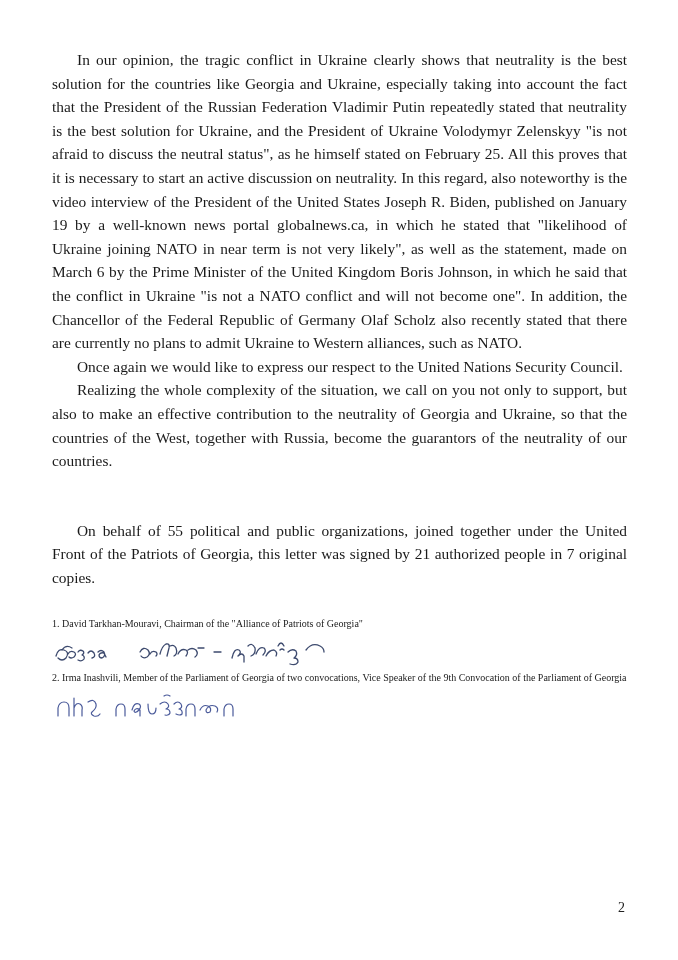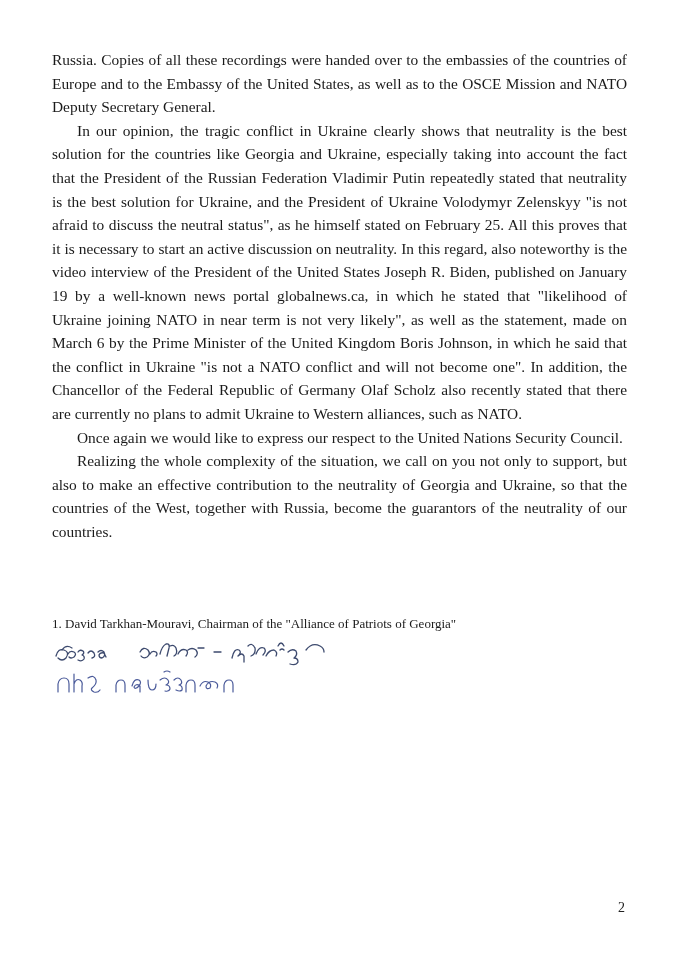--- a/index.html
+++ b/index.html
@@ -24,21 +24,21 @@
     .para {
       font-size: 15.4px;
       line-height: 23.6px;
       text-align: justify;
       margin: 0;
     }
     .indent { text-indent: 25px; }
     .spacer-large { height: 46px; }
     .spacer-med { height: 23px; }
     .sig-line {
-      font-size: 13px;
+      font-size: 10px;
       line-height: 23.6px;
       text-align: justify;
       margin: 0;
     }
     .signature {
       height: 30px;
       position: relative;
     }
     .signature svg {
       position: absolute;
@@ -52,27 +52,27 @@
       top: 900px;
       font-size: 14px;
       font-family: "Liberation Serif", serif;
       color: #222;
     }
   </style>
 </head>
 <body>
 
 <div class="page">
-  <p class="para">Russia. Copies of all these recordings were handed over to the embassies of the countries of Europe and to the Embassy of the United States, as well as to the OSCE Mission and NATO Deputy Secretary General.</p>
   <p class="para indent">In our opinion, the tragic conflict in Ukraine clearly shows that neutrality is the best solution for the countries like Georgia and Ukraine, especially taking into account the fact that the President of the Russian Federation Vladimir Putin repeatedly stated that neutrality is the best solution for Ukraine, and the President of Ukraine Volodymyr Zelenskyy "is not afraid to discuss the neutral status", as he himself stated on February 25. All this proves that it is necessary to start an active discussion on neutrality. In this regard, also noteworthy is the video interview of the President of the United States Joseph R. Biden, published on January 19 by a well-known news portal globalnews.ca, in which he stated that "likelihood of Ukraine joining NATO in near term is not very likely", as well as the statement, made on March 6 by the Prime Minister of the United Kingdom Boris Johnson, in which he said that the conflict in Ukraine "is not a NATO conflict and will not become one". In addition, the Chancellor of the Federal Republic of Germany Olaf Scholz also recently stated that there are currently no plans to admit Ukraine to Western alliances, such as NATO.</p>
   <p class="para indent">Once again we would like to express our respect to the United Nations Security Council.</p>
   <p class="para indent">Realizing the whole complexity of the situation, we call on you not only to support, but also to make an effective contribution to the neutrality of Georgia and Ukraine, so that the countries of the West, together with Russia, become the guarantors of the neutrality of our countries.</p>
 
   <div class="spacer-large"></div>
 
+  <p class="para indent">On behalf of 55 political and public organizations, joined together under the United Front of the Patriots of Georgia, this letter was signed by 21 authorized people in 7 original copies.</p>
 
   <div class="spacer-med"></div>
 
   <div>
     <p class="sig-line">1. David Tarkhan-Mouravi, Chairman of the "Alliance of Patriots of Georgia"</p>
     <div class="signature">
       <svg width="360" height="34" viewBox="0 0 360 34">
         <g fill="none" stroke="#3d4a6e" stroke-width="1.3" stroke-linecap="round" stroke-linejoin="round">
 
           <path d="M4 20 q2 -8 8 -6 q6 2 2 8 q-4 4 -8 0 M10 14 q4 -6 10 -2 M16 18 q2 -4 6 -2 q3 2 0 5 q-3 2 -5 0 M26 16 q2 -3 5 -1 q2 2 -1 4 q3 1 2 4 q-2 3 -6 1 M36 17 q3 -4 6 0 q2 4 -2 5 M46 16 q3 -3 6 0 q2 4 -2 6 q-3 0 -3 -3 q1 -3 5 -2 l2 4"></path>
@@ -83,20 +83,21 @@
 
           <path d="M180 22 q2 -10 7 -8 q3 2 -1 6 q4 -4 6 0 l0 6 M196 10 q4 -4 7 2 q1 6 -4 8 M204 18 q3 -8 8 -6 q3 3 -1 7 M214 20 q3 -6 8 -6 q4 2 2 6 M226 10 q3 -6 6 0 M228 14 q2 -2 4 0"></path>
           <path d="M236 16 q4 -4 8 -1 q2 4 -2 7 q4 0 4 4 q-2 4 -8 2"></path>
           <path d="M254 14 q6 -8 14 -4 q4 2 4 6"></path>
         </g>
       </svg>
     </div>
   </div>
 
   <div>
+    <p class="sig-line">2. Irma Inashvili, Member of the Parliament of Georgia of two convocations, Vice Speaker of the 9th Convocation of the Parliament of Georgia</p>
     <div class="signature">
       <svg width="260" height="34" viewBox="0 0 260 34">
         <g fill="none" stroke="#4a5a9a" stroke-width="1.2" stroke-linecap="round" stroke-linejoin="round">
 
           <path d="M6 26 l0 -8 q1 -6 6 -6 q5 0 5 6 l0 8"></path>
           <path d="M22 26 l0 -8 q2 -6 6 -4 q3 2 2 6 l0 6 M22 18 l0 -10"></path>
           <path d="M36 12 q6 -4 8 2 q1 4 -4 8 q-2 2 2 4 q4 1 6 -2"></path>
 
           <path d="M64 26 l0 -7 q1 -5 5 -5 q4 0 4 5 l0 7"></path>
           <path d="M80 20 q2 -8 7 -6 q3 2 0 6 q-4 4 -5 1 q2 -4 6 -1 l0 6"></path>

